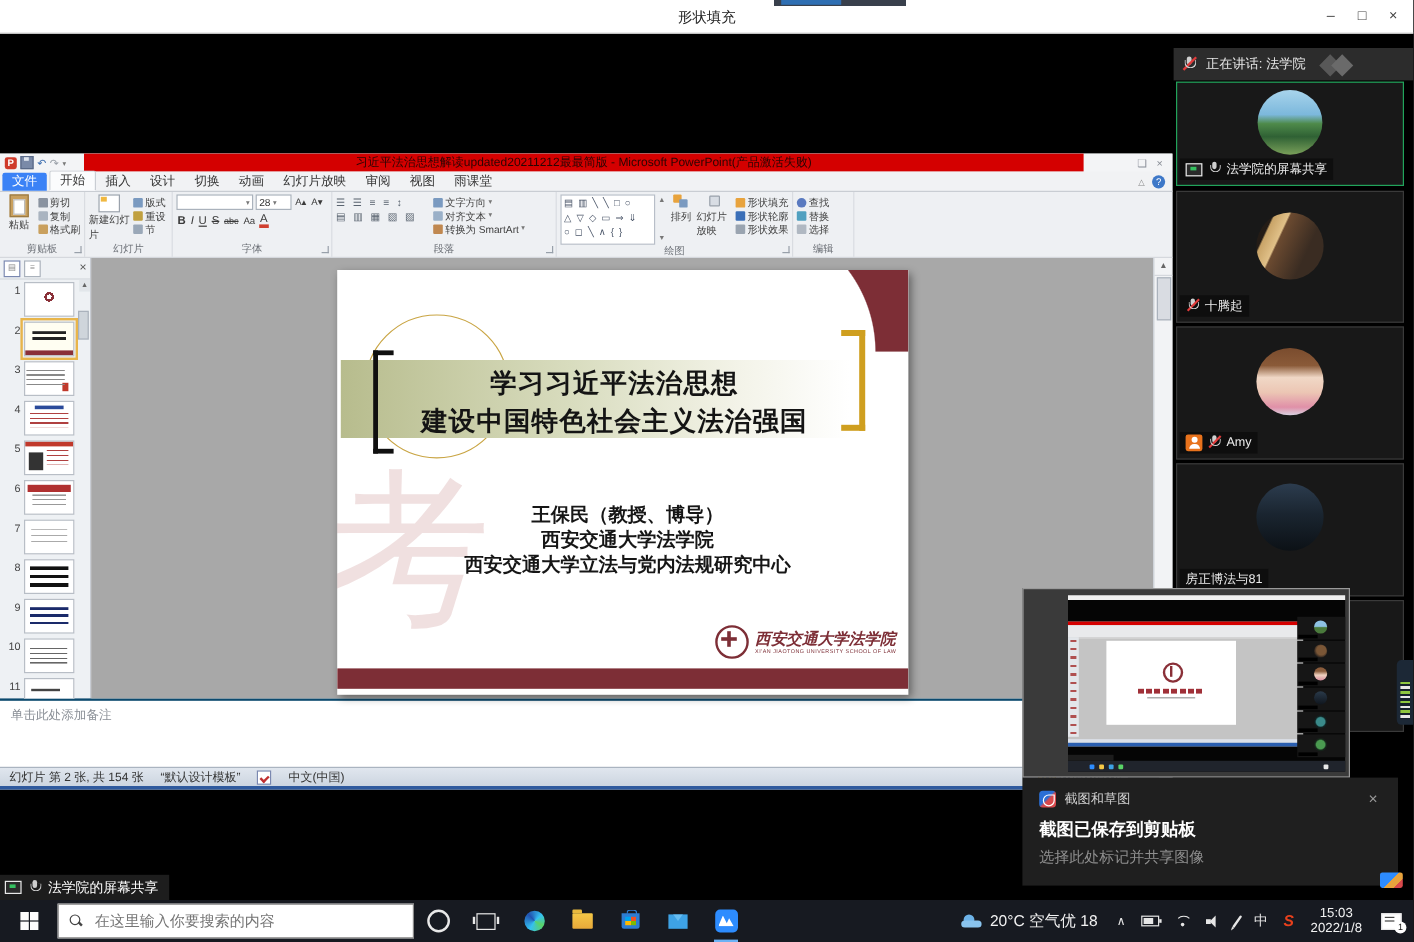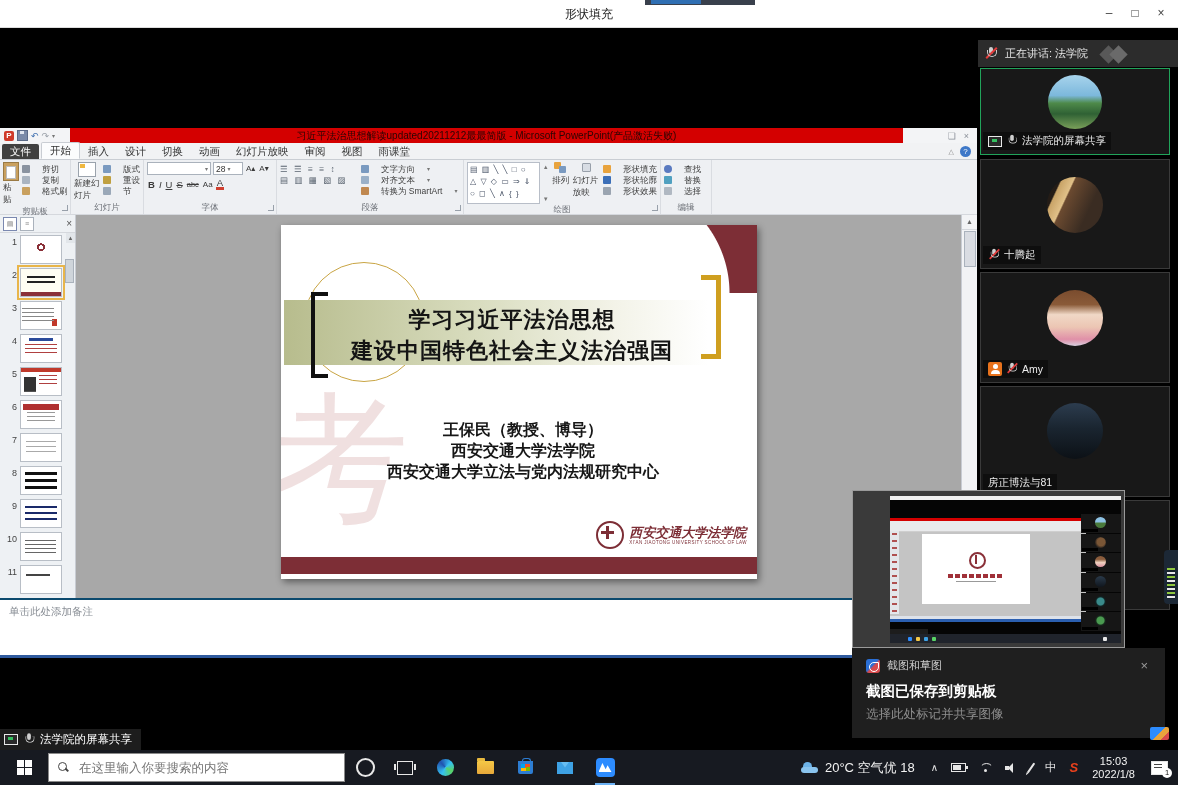--- a/index.html
+++ b/index.html
@@ -20,38 +20,38 @@
   .savicon{width:9px;height:9px;background:#7a8aa8;border:1px solid #5a6a88;position:relative;}
   .savicon::after{content:"";position:absolute;left:2px;top:0;width:4px;height:3px;background:#dfe5ee;}
   .qat-a{font-size:9px;color:#3e6fb0;line-height:10px;}
   .qat-a.dis{color:#9aa0a8;}
   .qat-dd{font-size:6px;color:#777;}
   .ppt-title{flex:1;background:#d40000;color:#2b0503;font-size:10px;line-height:15px;text-align:center;white-space:nowrap;overflow:hidden;}
   .ppt-wc{display:flex;align-items:center;gap:8px;padding:0 8px;width:58px;justify-content:flex-end;}
   .ppt-wc span{font-size:9px;color:#8a8f98;line-height:10px;}
   .ppt-tabs{height:16px;display:flex;align-items:flex-end;background:#f1f2f4;border-bottom:1px solid #c9cdd3;padding-left:2px;position:relative;}
   .ptab{font-size:10.5px;color:#333;padding:1px 8px 1px;line-height:13px;}
-  .ptab.file{background:#404040;color:#fff;border-radius:2px 2px 0 0;margin-right:2px;}
+  .ptab.file{background:#3b82f6;color:#fff;border-radius:2px 2px 0 0;margin-right:2px;}
   .ptab.active{background:#fbfcfd;border:1px solid #c9cdd3;border-bottom:1px solid #fbfcfd;border-radius:2px 2px 0 0;}
   .tabs-right{position:absolute;right:6px;bottom:2px;display:flex;gap:6px;align-items:center;}
   .rib-min{font-size:7px;color:#888;}
   .helpdot{width:11px;height:11px;border-radius:50%;background:#3e78c8;color:#fff;font-size:8px;line-height:11px;text-align:center;}
   
   .ppt-ribbon{height:54px;background:#eef0f3;display:flex;border-bottom:1px solid #d5d8dd;}
   .rgroup{position:relative;border-right:1px solid #d9dce1;display:flex;flex-direction:column;}
   .rg-body{flex:1;display:flex;padding:2px 3px 0;gap:3px;}
   .rg-label{height:12px;font-size:8.5px;color:#6b6f76;text-align:center;line-height:11px;position:relative;}
   .dlg{position:absolute;right:2px;bottom:3px;width:5px;height:5px;border-right:1px solid #98a0aa;border-bottom:1px solid #98a0aa;}
   .bigbtn{display:flex;flex-direction:column;align-items:center;font-size:8.5px;color:#3f3f3f;gap:1px;width:32px;}
   .clip-ic{width:14px;height:17px;background:#c9a05e;border:1px solid #9a7a44;position:relative;}
   .clip-ic::after{content:"";position:absolute;left:2px;top:3px;width:8px;height:11px;background:#fff;border:1px solid #bbb;}
   .slide-ic{width:16px;height:13px;background:#fff;border:1px solid #9aa2ac;position:relative;}
   .slide-ic::after{content:"";position:absolute;left:1px;top:1px;width:5px;height:4px;background:#f0b840;}
   .ricol{display:flex;flex-direction:column;justify-content:flex-start;gap:1px;padding-top:2px;}
-  .ri{display:flex;align-items:center;gap:12px;font-size:8.5px;color:#3f3f3f;white-space:nowrap;line-height:10px;}
+  .ri{display:flex;align-items:center;gap:2px;font-size:8.5px;color:#3f3f3f;white-space:nowrap;line-height:10px;}
   .ic8{width:8px;height:8px;display:inline-block;border-radius:1px;}
   .fontrow{display:flex;align-items:center;gap:2px;}
   .combo{height:11px;background:#fff;border:1px solid #aab2bc;font-size:8.5px;color:#333;display:flex;align-items:center;padding:0 2px;gap:2px;}
   .combo .dd{font-size:6px;color:#777;}
   .fmt{font-size:9.5px;color:#3a3a3a;padding:0 1px;}
   .shapebox{width:88px;height:38px;background:#fff;border:1px solid #b8bec8;font-size:8px;color:#4a5568;line-height:12px;padding:1px 2px;letter-spacing:1px;overflow:hidden;}
   .shapescroll{display:flex;flex-direction:column;justify-content:space-between;font-size:6px;color:#777;padding:2px 0;}
   .arr-ic{width:13px;height:12px;position:relative;}
   .arr-ic i{position:absolute;width:7px;height:7px;border-radius:1px;}
   
@@ -537,20 +537,41 @@
         <div class="vs-bot">
           <span>↑</span>
           <span>↓</span>
           <span>▼</span>
         </div>
       </div>
     </div>
 
     <div class="notes">单击此处添加备注</div>
 
+    <div class="statusbar">
+      <span>幻灯片 第 2 张, 共 154 张</span>
+      <span>“默认设计模板”</span>
+      <span class="spell-ic"></span>
+      <span>中文(中国)</span>
+      <span class="sb-right">
+        <span class="vbtn active">
+            <i></i>
+          </span>
+        <span class="vbtn">
+            <i></i>
+          </span>
+        <span class="vbtn">
+            <i></i>
+          </span>
+        <span class="vbtn">
+            <i></i>
+          </span>
+        <span class="zoomline"></span>
+      </span>
+    </div>
     <div class="ppt-blue"></div>
   </div>
 
   <div class="sb-header">
     <span class="mic muted">
         <i></i>
       </span>
     <span class="sb-speak">正在讲话: 法学院</span>
     <span class="sb-logo">
         <i></i>

